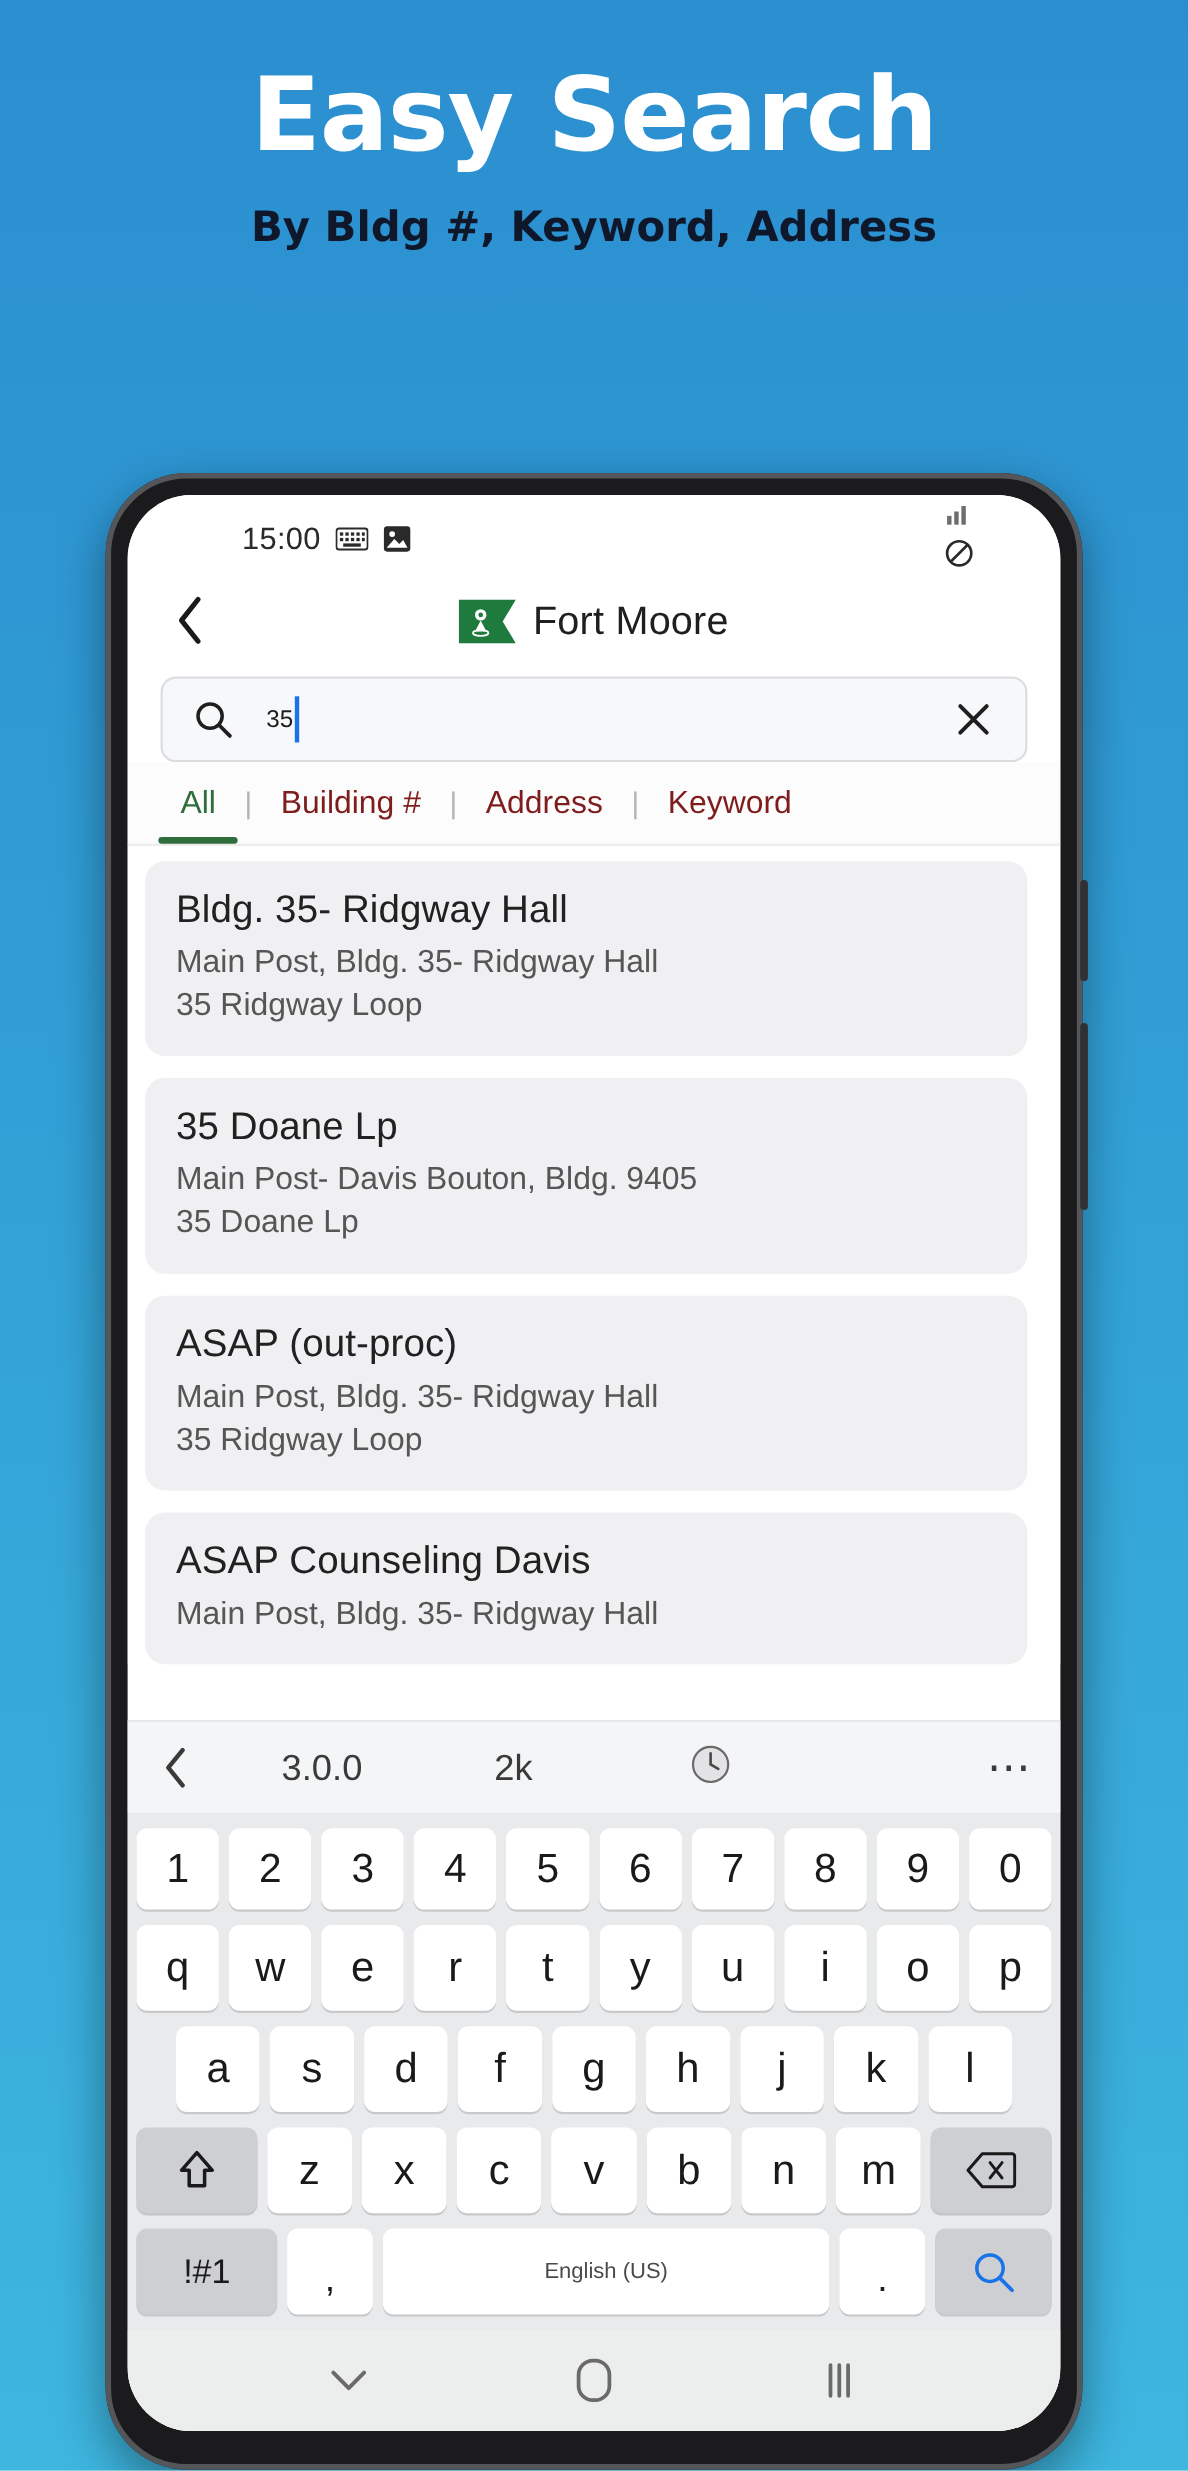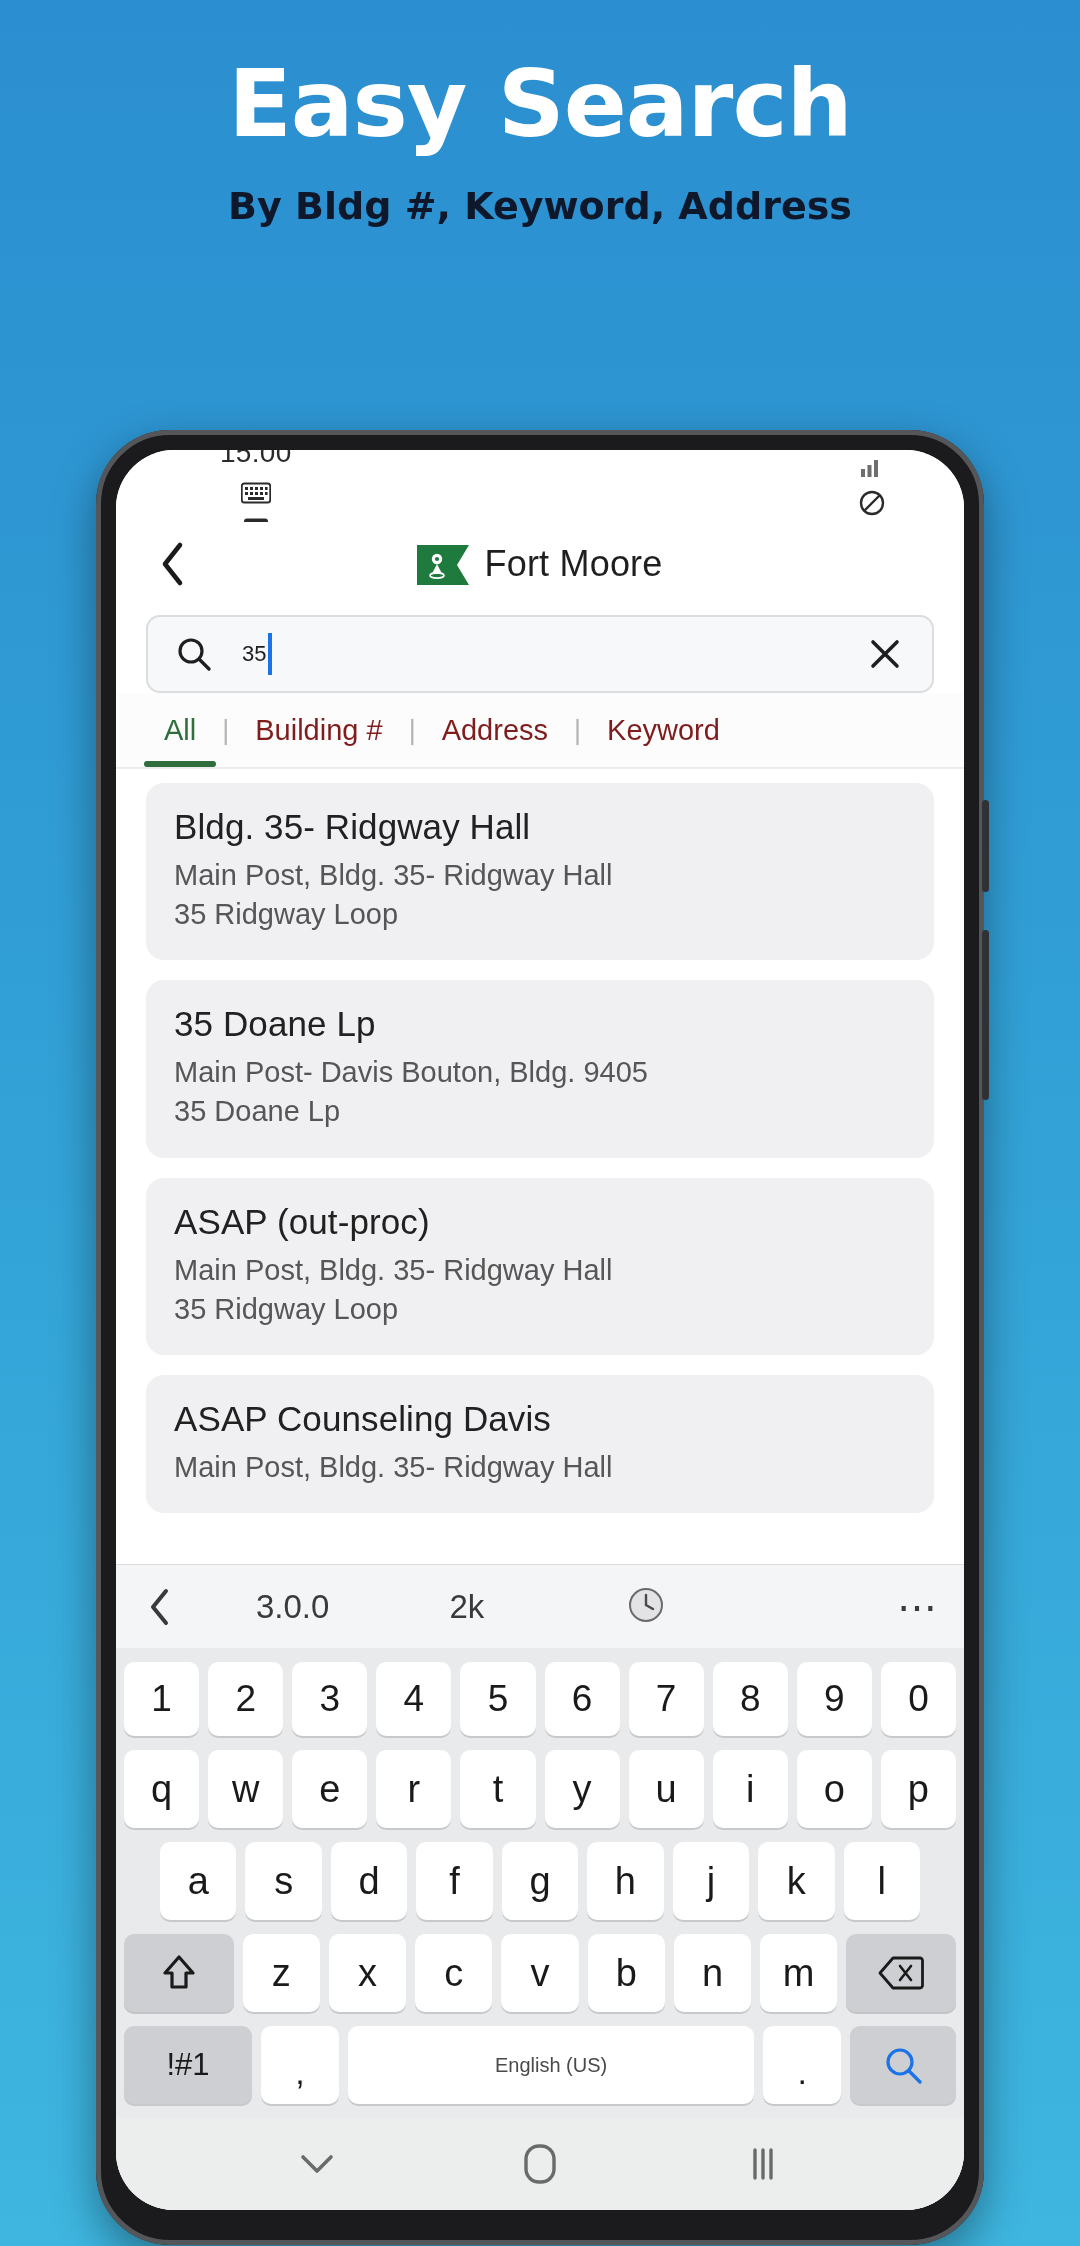--- a/index.html
+++ b/index.html
@@ -53,21 +53,21 @@
   .side-btn { position:absolute; right:-5px; width:7px; background:#303134; border-radius:4px; }
   .side-btn.b1 { top:370px; height:92px; }
   .side-btn.b2 { top:500px; height:170px; }
 
   
   .statusbar {
     height:72px; display:flex; align-items:center;
     padding:8px 52px 0 52px; background:#ffffff;
     font-size:27px; color:#262626;
   }
-  .sb-left { display:flex; align-items:center; gap:13px; margin-left:52px;flex-direction:column; }
+  .sb-left { display:flex; align-items:center; gap:13px; margin-left:52px; }
   .sb-right { margin-left:auto; display:flex; align-items:center; gap:10px; margin-right:12px;flex-direction:column; }
   .sb-time { font-size:28px; letter-spacing:0.3px; color:#2a2a2a; }
   .sb-pct { font-size:28px; color:#2a2a2a; }
   .ico { display:inline-block; line-height:0; }
 
   
   .appbar {
     height:84px; display:flex; align-items:center;
     padding:0 34px; background:#ffffff; position:relative;
   }
@@ -104,21 +104,21 @@
     display:flex; align-items:center; height:100%;
   }
   .tab.active { color:#2f6d3c; }
   .tab.active::after {
     content:""; position:absolute; left:6px; right:6px; bottom:0;
     height:6px; background:#2f6d3c; border-radius:3px;
   }
   .tab-sep { color:#b4b4b4; font-size:27px; }
 
   
-  .results { background:#ffffff; padding:14px 30px 0 30px; }
+  .results { background:#ffffff; padding:14px 30px 0 16px; }
   .card {
     background:#f0f0f3; border-radius:18px;
     padding:24px 28px 26px 28px; margin-bottom:20px;
   }
   .card-title { font-size:35px; color:#212121; margin-bottom:9px; letter-spacing:0.1px; }
   .card-line { font-size:29px; color:#565656; line-height:1.35; }
 
   
   .keyboard {
     position:absolute; left:0; right:0; bottom:0;

